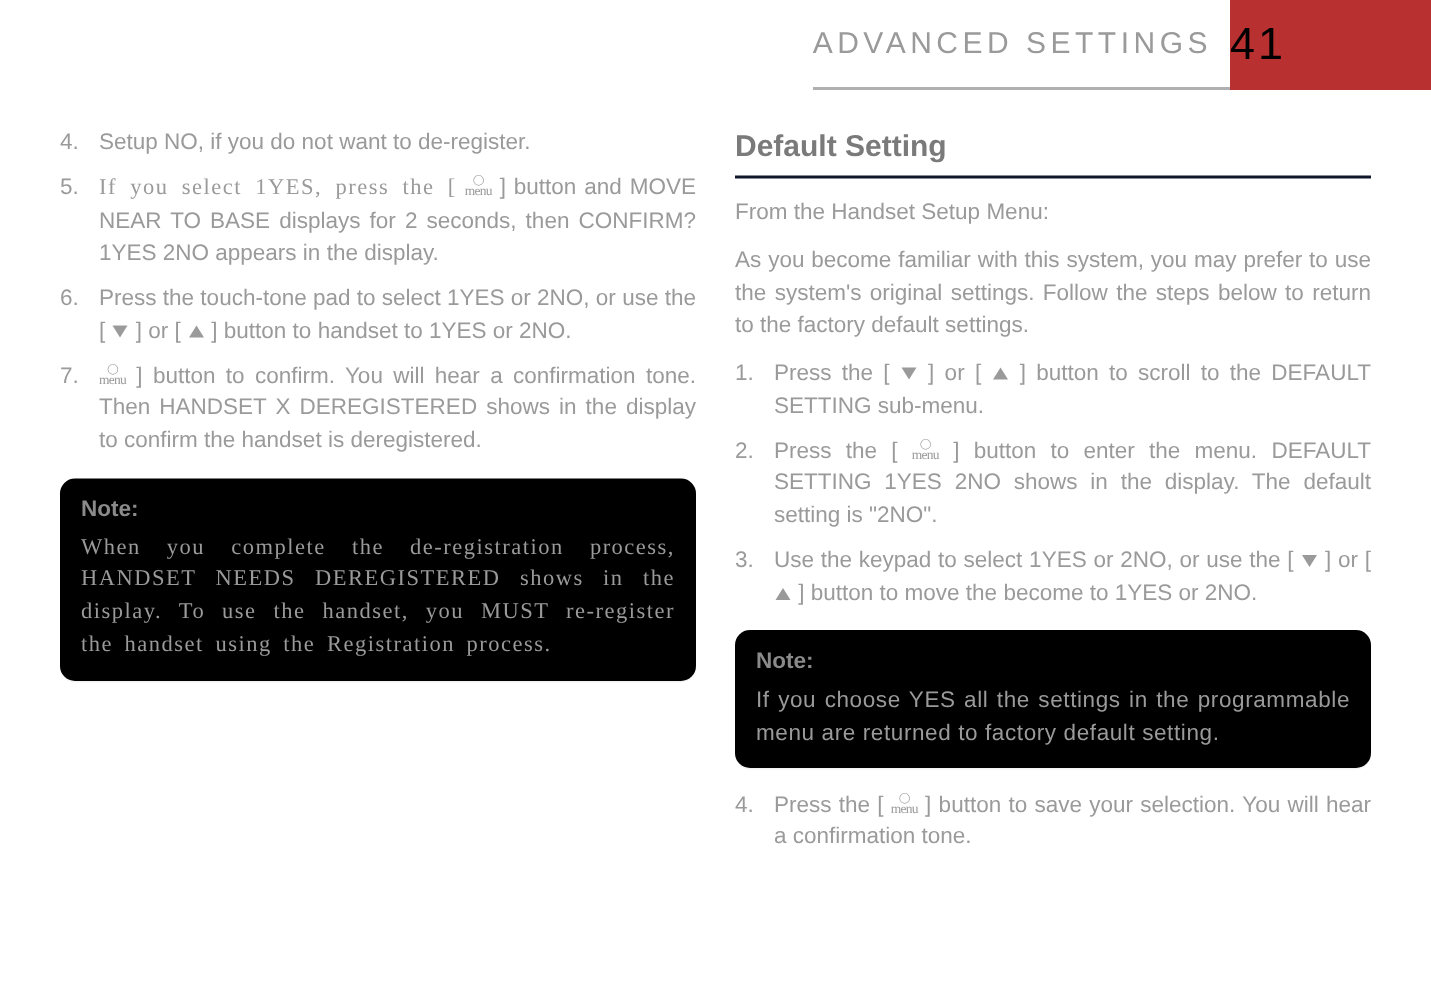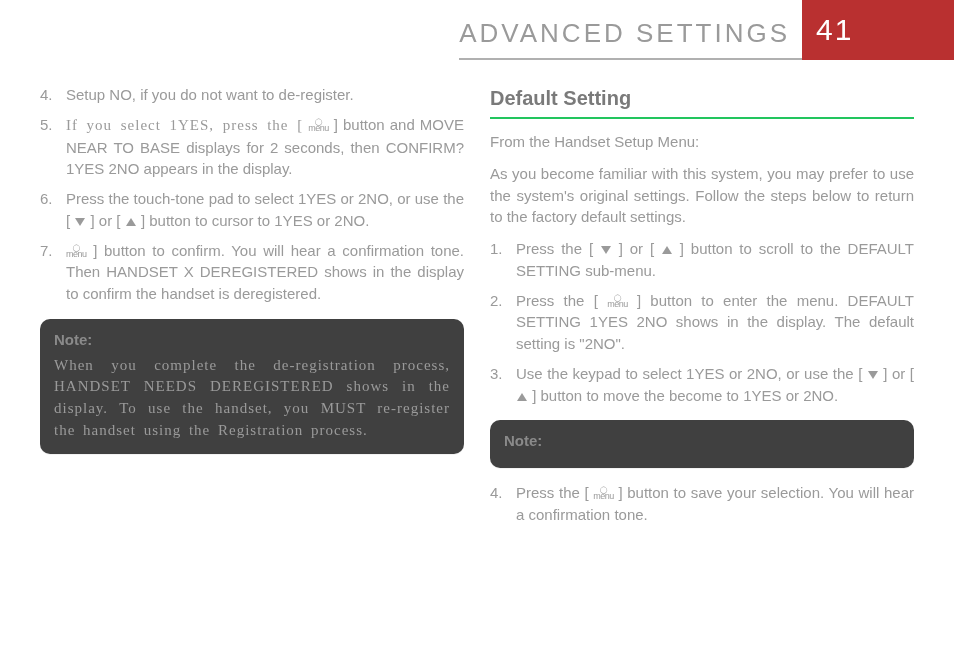--- a/index.html
+++ b/index.html
@@ -13,33 +13,32 @@
     }
     .header {
       display: flex;
       justify-content: flex-end;
       align-items: stretch;
       padding-right: 0;
       height: 60px;
     }
     .header-title {
       color: #9a9a9a;
-      font-size: 26px;
+      font-size: 20px;
       letter-spacing: 3px;
       font-weight: 400;
       padding: 18px 12px 8px 0;
       border-bottom: 2px solid #b0b0b0;
     }
     .page-num-box {
       background: #b93030;
-      color: #ffffff;
-      width: 152px;
+      color: #000000;
+      width: 134px;
       display: flex;
       align-items: center;
-      padding-left: 14px;
       font-size: 30px;
       letter-spacing: 2px;
     }
     .page-num-box::after {
       content: "";
     }
     .columns {
       display: flex;
       gap: 26px;
       padding: 24px 40px 0 40px;
@@ -47,21 +46,21 @@
     .col {
       flex: 1;
       color: #9a9a9a;
       font-size: 15px;
       line-height: 1.45;
     }
     .section-title {
       color: #7a7a7a;
       font-size: 20px;
       font-weight: bold;
-      border-bottom: 2px solid #22c55e;
+      border-bottom: 2px solid #0f172a;
       padding-bottom: 4px;
       margin-bottom: 12px;
     }
     .para { margin-bottom: 10px; }
     ol {
       list-style: none;
       padding: 0;
       margin: 0 0 14px 0;
     }
     ol li {
@@ -69,38 +68,38 @@
       padding-left: 26px;
       margin-bottom: 8px;
       text-align: justify;
     }
     .num {
       position: absolute;
       left: 0;
       top: 0;
     }
     .note {
-      background: #404040;
+      background: #000000;
       border-radius: 10px;
       padding: 10px 14px 12px 14px;
       color: #9a9a9a;
       margin-top: 10px;
       margin-bottom: 14px;
       box-shadow: 0 1px 0 rgba(0,0,0,0.05);
     }
     .note-title {
       font-weight: bold;
       color: #8a8a8a;
       margin-bottom: 4px;
     }
     .note-body {
       text-align: justify;
       letter-spacing: 0.4px;
     }
-    .tri-down, .tri-up, .menu-icon { display: inline-block; vertical-align: middle; }
+    .tri-down, .tri-up, .menu-icon { display: inline-block; vertical-align: middle; font-family: Liberation Serif, serif; }
     .tri-down { width: 0; height: 0; border-left: 5px solid transparent; border-right: 5px solid transparent; border-top: 8px solid #9a9a9a; margin: 0 1px; }
     .tri-up { width: 0; height: 0; border-left: 5px solid transparent; border-right: 5px solid transparent; border-bottom: 8px solid #9a9a9a; margin: 0 1px; }
     .menu-icon { font-size: 9px; line-height: 1; position: relative; top: -1px; letter-spacing: -0.5px; }
     .menu-icon .ring { font-size: 7px; display: block; text-align: center; position: relative; top: 1px; }
     .menu-icon .txt { display: block; }
     .justify-wide { letter-spacing: 1px; word-spacing: 3px; font-family: Liberation Serif, serif; }
     .bracket-group { white-space: nowrap; }
   </style>
 </head>
 <body>
@@ -127,21 +126,21 @@
           <span class="menu-icon"><span class="ring">◯</span><span class="txt">menu</span></span>
         </span>
         <span>] button and MOVE NEAR TO BASE displays for 2 seconds, then CONFIRM? 1YES 2NO appears in the display.</span>
       </li>
       <li>
         <span class="num">6.</span>
         <span>Press the touch-tone pad to select 1YES or 2NO, or use the [</span>
         <span class="bracket-group"><span class="tri-down"></span></span>
         <span>] or [</span>
         <span class="bracket-group"><span class="tri-up"></span></span>
-        <span>] button to cursor to 1YES or 2NO.</span>
+        <span>] button to handset to 1YES or 2NO.</span>
       </li>
       <li>
         <span class="num">7.</span>
         <span class="bracket-group">
           <span class="menu-icon"><span class="ring">◯</span><span class="txt">menu</span></span>
         </span>
         <span>] button to confirm. You will hear a confirmation tone. Then HANDSET X DEREGISTERED shows in the display to confirm the handset is deregistered.</span>
       </li>
     </ol>
     <div class="note">
@@ -175,20 +174,21 @@
         <span class="num">3.</span>
         <span>Use the keypad to select 1YES or 2NO, or use the [</span>
         <span class="bracket-group"><span class="tri-down"></span></span>
         <span>] or [</span>
         <span class="bracket-group"><span class="tri-up"></span></span>
         <span>] button to move the become to 1YES or 2NO.</span>
       </li>
     </ol>
     <div class="note">
       <div class="note-title">Note:</div>
+      <div class="note-body">If you choose YES all the settings in the programmable menu are returned to factory default setting.</div>
     </div>
     <ol>
       <li>
         <span class="num">4.</span>
         <span>Press the [</span>
         <span class="bracket-group">
           <span class="menu-icon"><span class="ring">◯</span><span class="txt">menu</span></span>
         </span>
         <span>] button to save your selection. You will hear a confirmation tone.</span>
       </li>

